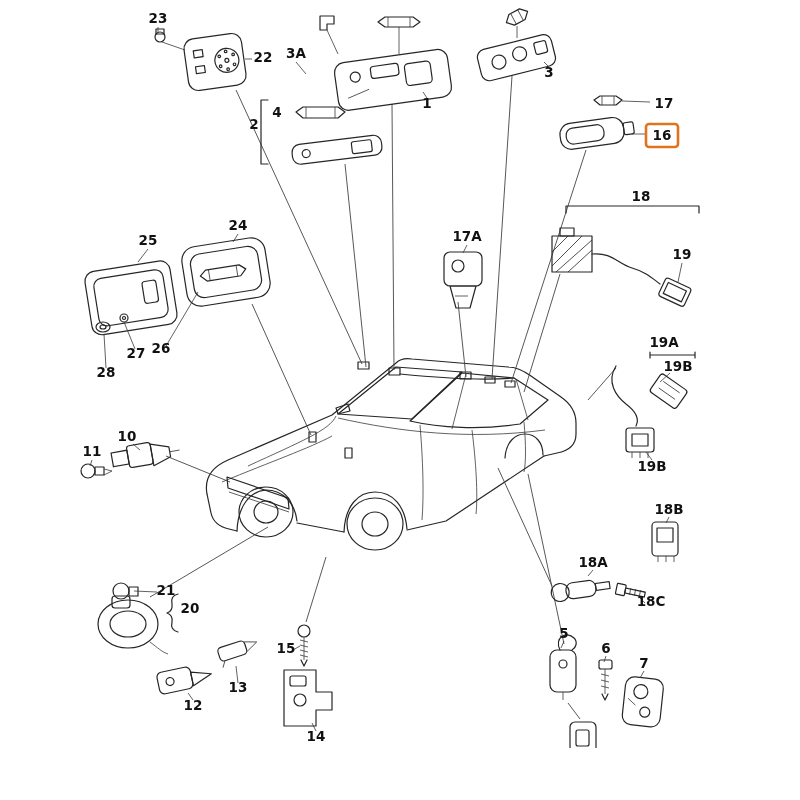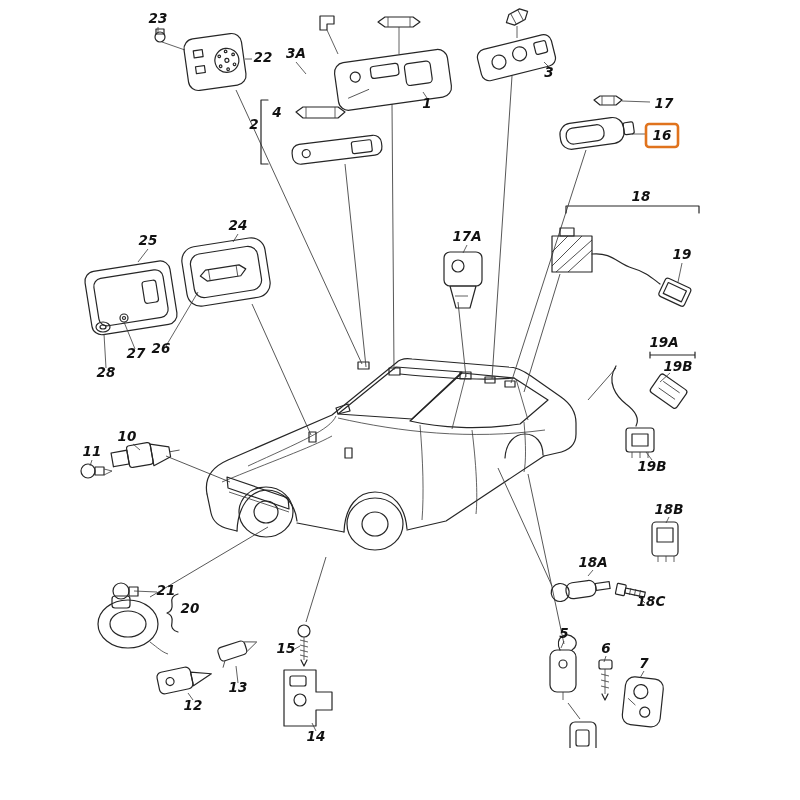--- a/index.html
+++ b/index.html
@@ -1,17 +1,17 @@
 <!DOCTYPE html>
 <html><head>
 <meta charset="utf-8">
 <style>
   html,body{margin:0;padding:0;background:#ffffff;}
   .stage{position:relative;width:800px;height:748px;background:#fff;overflow:hidden;
-         font-family:"DejaVu Sans", sans-serif;font-style:italic;}
+         font-family:"DejaVu Sans", sans-serif;}
   svg{position:absolute;left:0;top:0;}
   .draw{stroke:#262626;stroke-width:1.2;fill:none;stroke-linecap:round;stroke-linejoin:round;}
   .thin{stroke:#3a3a3a;stroke-width:0.8;fill:none;}
   .lead{stroke:#444;stroke-width:0.9;fill:none;}
   text.lbl{font-size:13.5px;font-weight:bold;fill:#111;text-anchor:middle;}
   .hatch{stroke:#262626;stroke-width:0.8;}
 </style>
 </head>
 <body>
 

